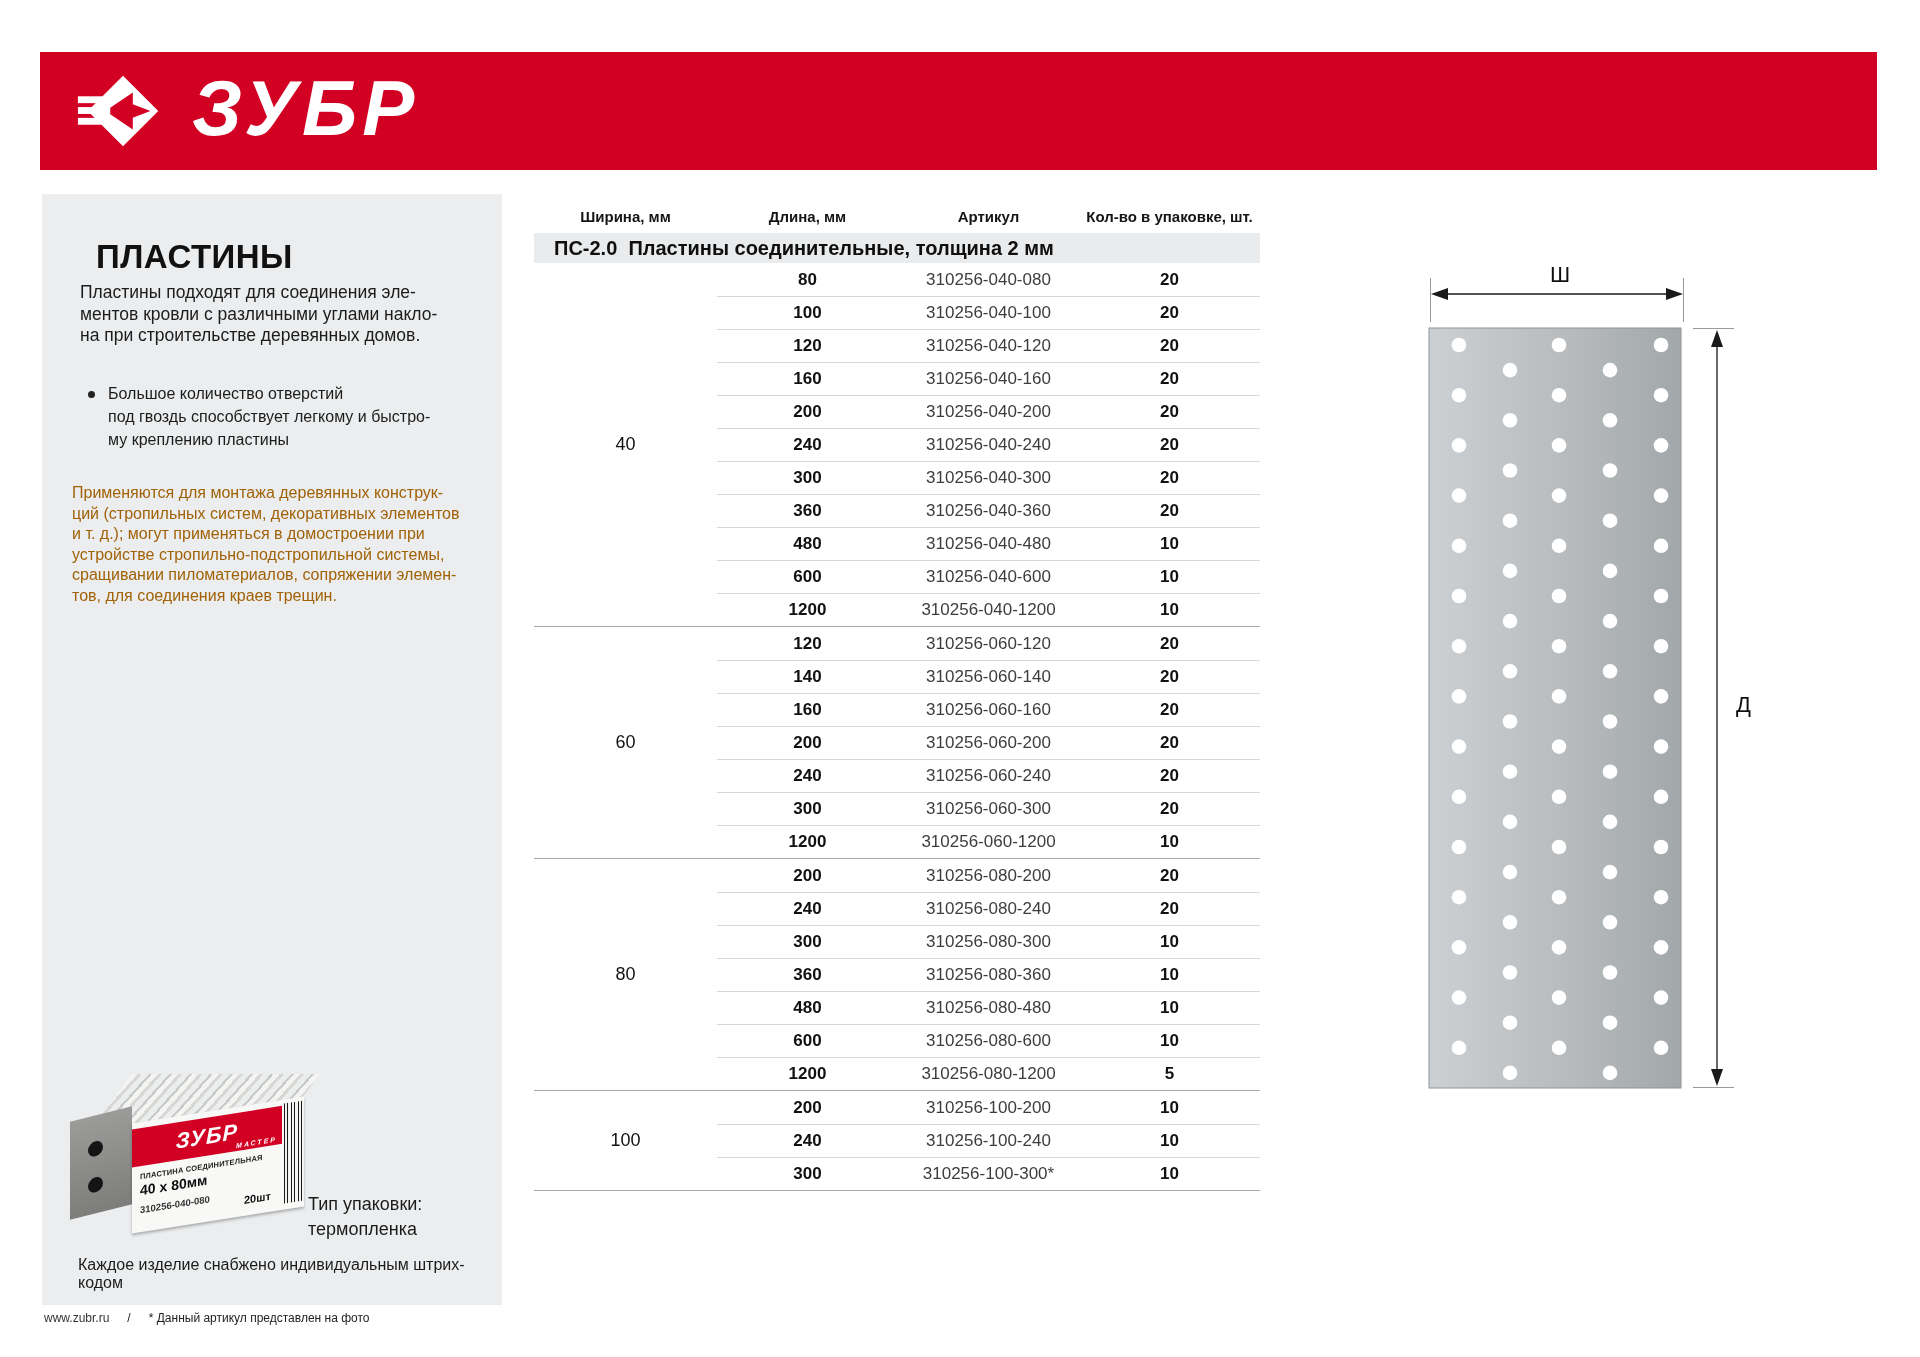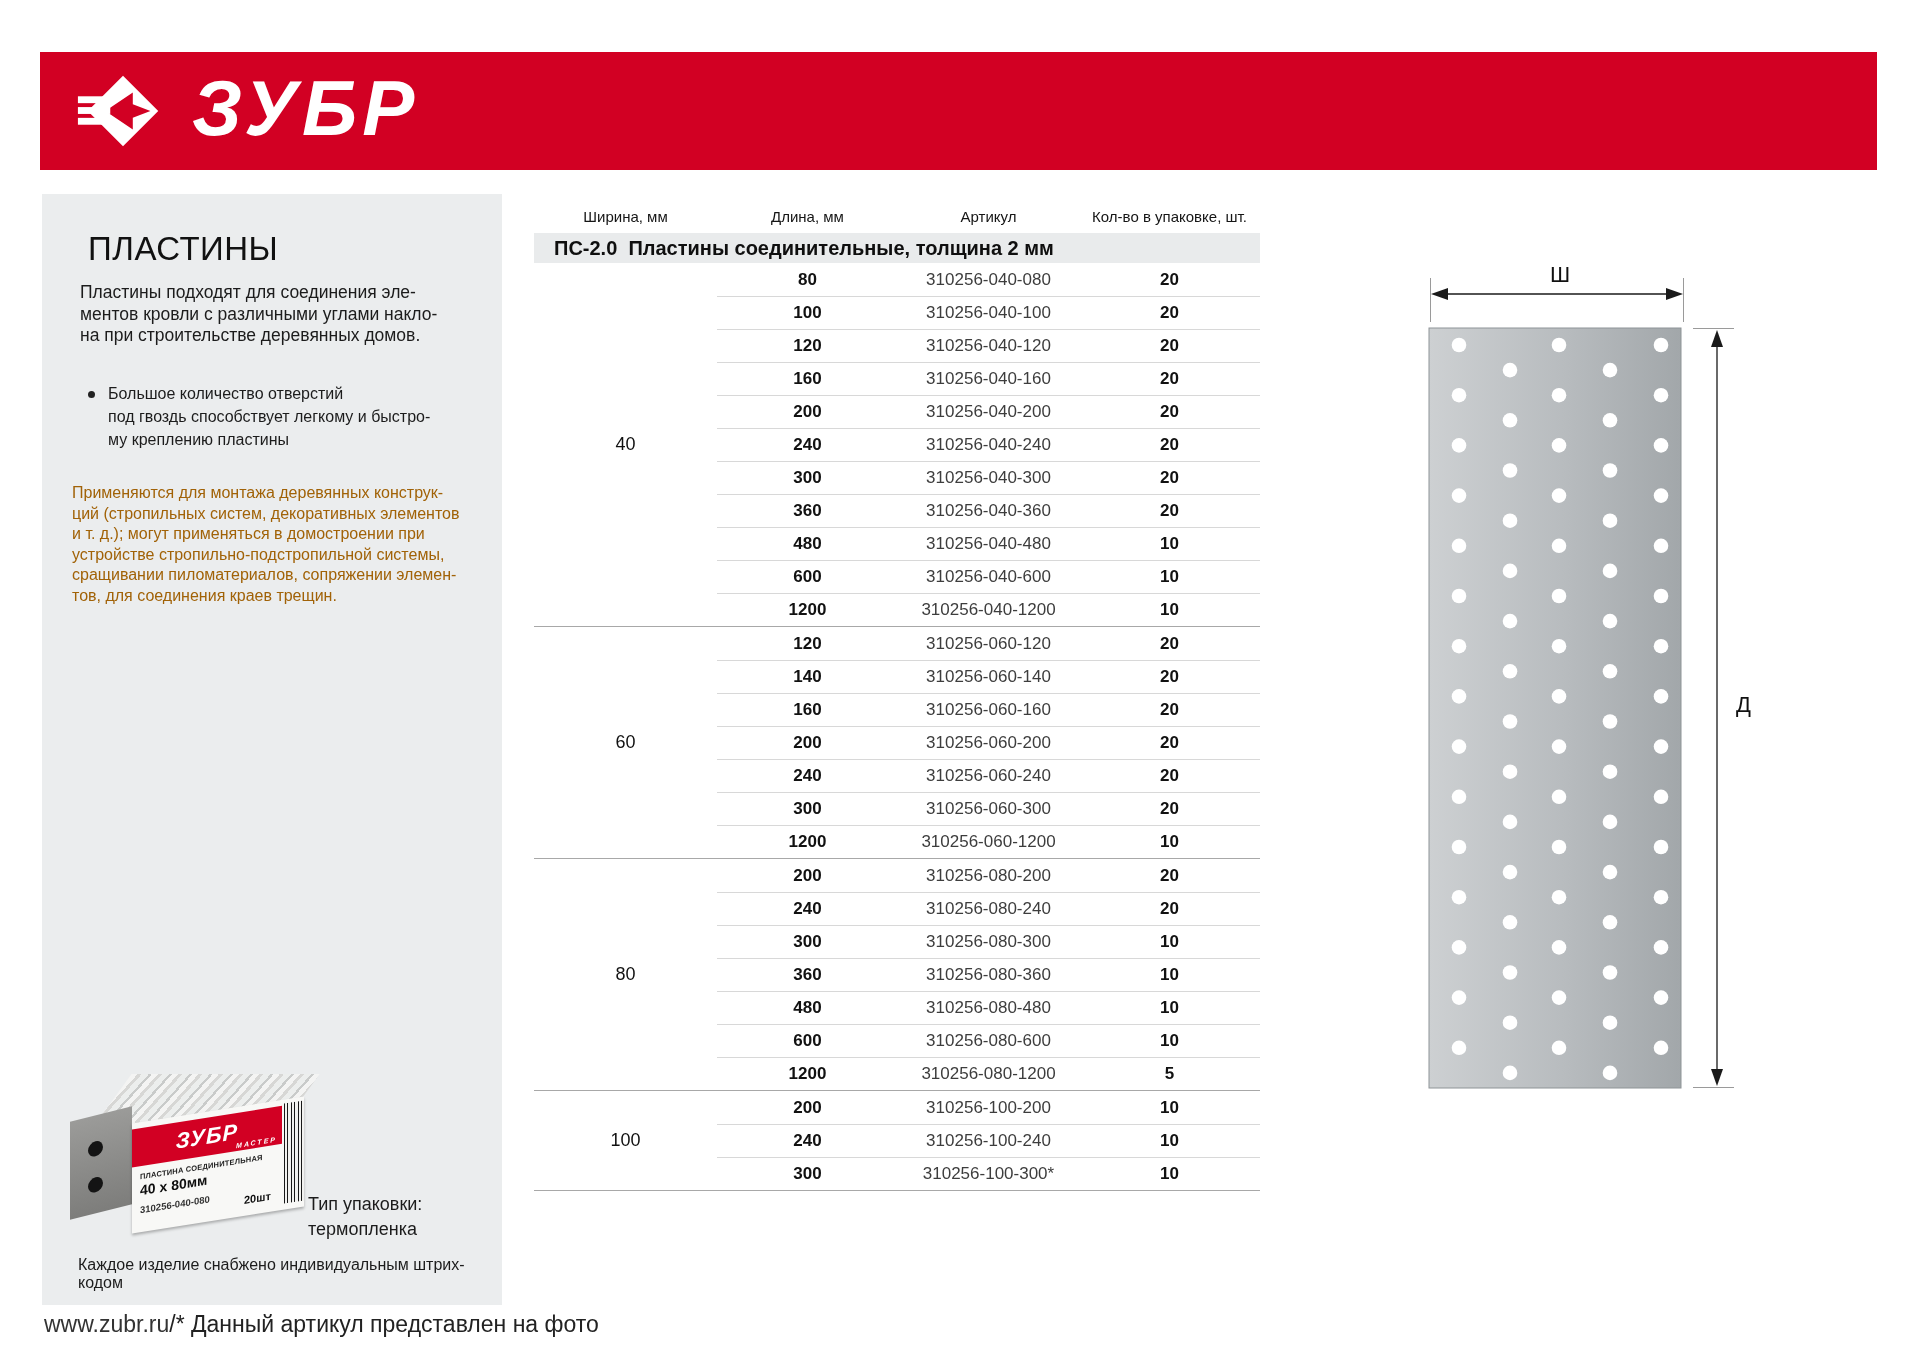--- a/index.html
+++ b/index.html
@@ -13,21 +13,21 @@
         font-family:"Liberation Sans","DejaVu Sans",sans-serif;color:#1a1a1a}
 
   
   .banner{position:absolute;left:40px;top:52px;width:1837px;height:118px;background:var(--accent);
           display:flex;align-items:center;padding-left:34px}
   .logo-icon{width:98px;height:98px;margin-right:20px;flex:none}
   .logo-text{color:#fff;font-size:78px;font-weight:bold;font-style:italic;letter-spacing:5px;line-height:1;padding-bottom:6px}
 
   
   .sidebar{position:absolute;left:42px;top:194px;width:460px;height:1111px;background:var(--panel)}
-  .sb-title{position:absolute;left:38px;top:28px;margin:8px;font-size:33px;font-weight:normal;letter-spacing:.5px;color:#111}
+  .sb-title{position:absolute;left:38px;top:28px;margin:16px;font-size:33px;font-weight:bold;letter-spacing:.5px;color:#111}
   .sb-intro{position:absolute;left:38px;top:88px;width:400px;font-size:17.5px;line-height:21.5px;white-space:pre-line;color:#1c1c1c}
   .sb-bullet{position:absolute;left:38px;top:188px;width:408px;display:flex}
   .sb-bullet .dot{width:7px;height:7px;border-radius:50%;background:#222;margin:9px 13px 0 8px;flex:none}
   .sb-bullet .bt{font-size:16px;line-height:23px;white-space:pre-line;color:#1c1c1c}
   .sb-desc{position:absolute;left:30px;top:289px;width:420px;font-size:16px;line-height:20.5px;white-space:pre-line;color:#a16207}
   .sb-pack{position:absolute;left:266px;top:998px;font-size:18px;line-height:25px;white-space:pre-line;color:#1c1c1c}
   .sb-barcode{position:absolute;left:36px;top:1062px;width:420px;font-size:16px;color:#1c1c1c}
 
   
   .photo{position:absolute;left:24px;top:876px;width:256px;height:164px}
@@ -46,38 +46,38 @@
   .lbl-name{position:absolute;left:8px;top:50px;font-size:7.5px;font-weight:bold;color:#222;letter-spacing:.2px}
   .lbl-size{position:absolute;left:8px;top:60px;font-size:14px;font-weight:bold;color:#0e0e0e}
   .lbl-art{position:absolute;left:8px;top:82px;font-size:9.5px;font-weight:bold;color:#333}
   .lbl-qty{position:absolute;left:112px;top:88px;font-size:11px;font-weight:bold;color:#111}
   .lbl-bar{position:absolute;right:0;top:4px;width:20px;height:100px;
            background:repeating-linear-gradient(90deg,#181818 0 1px,#f2f2f0 1px 3px,#181818 3px 4px,#f2f2f0 4px 7px)}
 
   
   .table-area{position:absolute;left:534px;top:200px;width:726px}
   .thead{display:grid;grid-template-columns:183px 181px 181px 181px;height:33px}
-  .thead span{display:flex;align-items:center;justify-content:center;font-size:15px;font-weight:normal;color:#151515}
+  .thead span{display:flex;align-items:center;justify-content:center;font-size:15px;font-weight:bold;color:#151515}
   .band{height:30px;background:var(--band);display:flex;align-items:center;padding-left:20px;
         font-size:20px;font-weight:bold;color:#0f0f0f;white-space:pre}
   #groups{border-bottom:1px solid #a8a8a8}
   .group{display:grid;grid-template-columns:183px 181px 181px 181px;grid-auto-rows:33px}
   .group + .group{border-top:1px solid #a8a8a8}
   .wcell{grid-column:1;display:flex;align-items:center;justify-content:center;font-size:18px;font-weight:normal;color:#111}
   .cell{display:flex;align-items:center;justify-content:center;font-size:17px}
   .cell.len,.cell.qty{font-weight:bold;color:#111}
   .cell.art{color:#3d3d3d}
   .cell.divided{border-top:1px solid #d8d8d8}
 
   
   .diagram{position:absolute;left:1400px;top:250px}
   .diagram text{font-family:"Liberation Sans","DejaVu Sans",sans-serif;fill:#111}
 
   
-  .footer{position:absolute;left:44px;top:1311px;display:flex;font-size:23px;color:#222}
+  .footer{position:absolute;left:44px;top:1311px;display:flex;gap:18px;font-size:12px;color:#222}
   .footer .site{color:#333}
 </style>
 </head>
 <body>
 
 <div class="page">
 
   <header class="banner">
     <svg class="logo-icon" viewBox="0 0 100 100">
       <polygon points="50,14 86,50 50,86 14,50" fill="#ffffff"></polygon>

